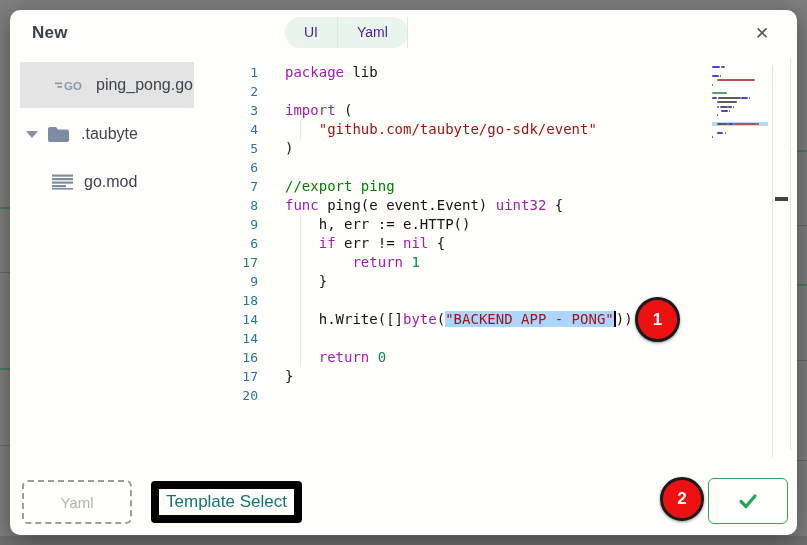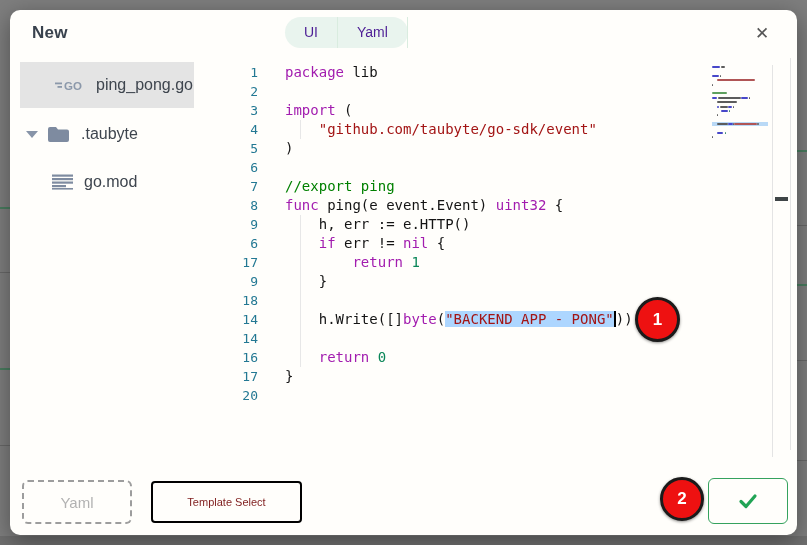--- a/index.html
+++ b/index.html
@@ -94,22 +94,22 @@
   .ann2 { left:650px; top:467px; width:44px; height:44px; }
 
   
   .btn-yaml {
     position:absolute; left:12px; top:470px; width:110px; height:44px;
     border:2px dashed #9d9d9d; border-radius:6px; background:transparent;
     color:#b2b2b2; font-size:15px; font-family:"Liberation Sans", sans-serif; cursor:default;
   }
   .btn-template {
     position:absolute; left:141px; top:471px; width:151px; height:42px;
-    border:2px solid #000000; border-radius:4px; background:#fffefb;
-    color:#7f1d1d; font-size:11px; font-family:"Liberation Sans", sans-serif; cursor:pointer;
+    border:8px solid #000000; border-radius:4px; background:#fffefb;
+    color:#0f766e; font-size:17px; font-family:"Liberation Sans", sans-serif; cursor:pointer;
   }
   .btn-confirm {
     position:absolute; left:698px; top:468px; width:80px; height:46px;
     border:1px solid #35a25e; border-radius:6px; background:#fffefb;
     display:flex; align-items:center; justify-content:center; cursor:pointer;
   }
 </style>
 </head>
 <body>
 

